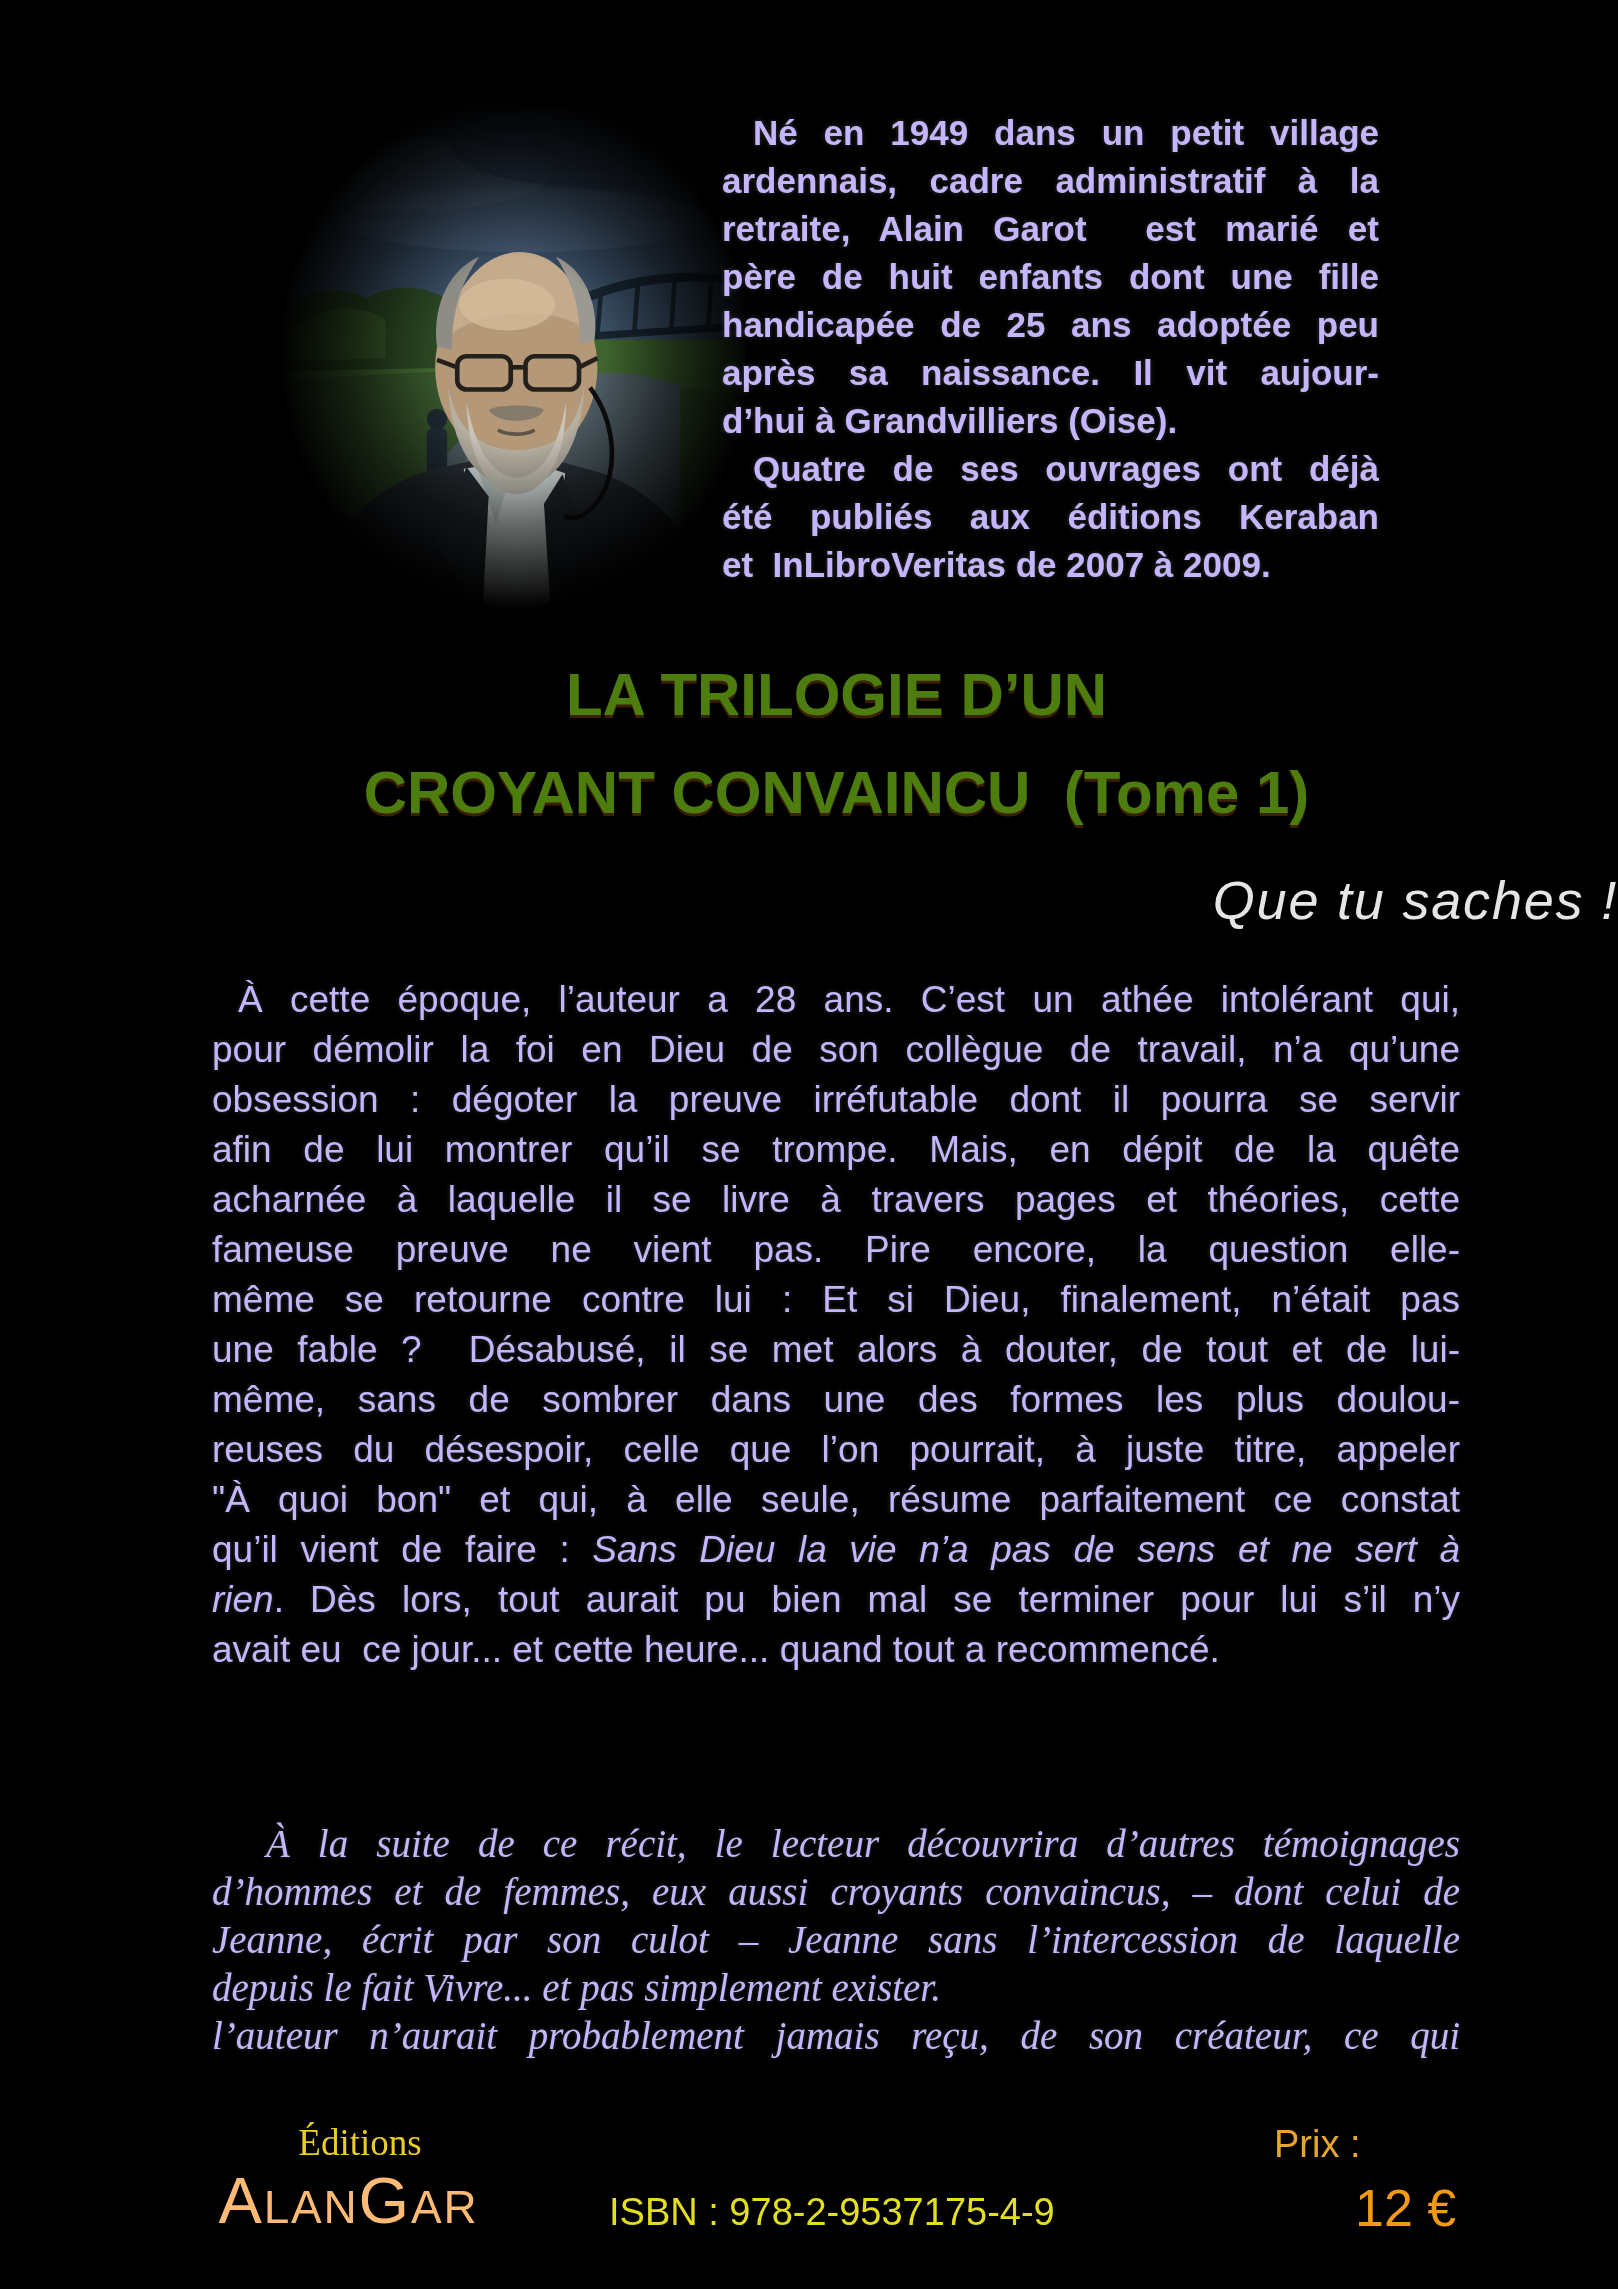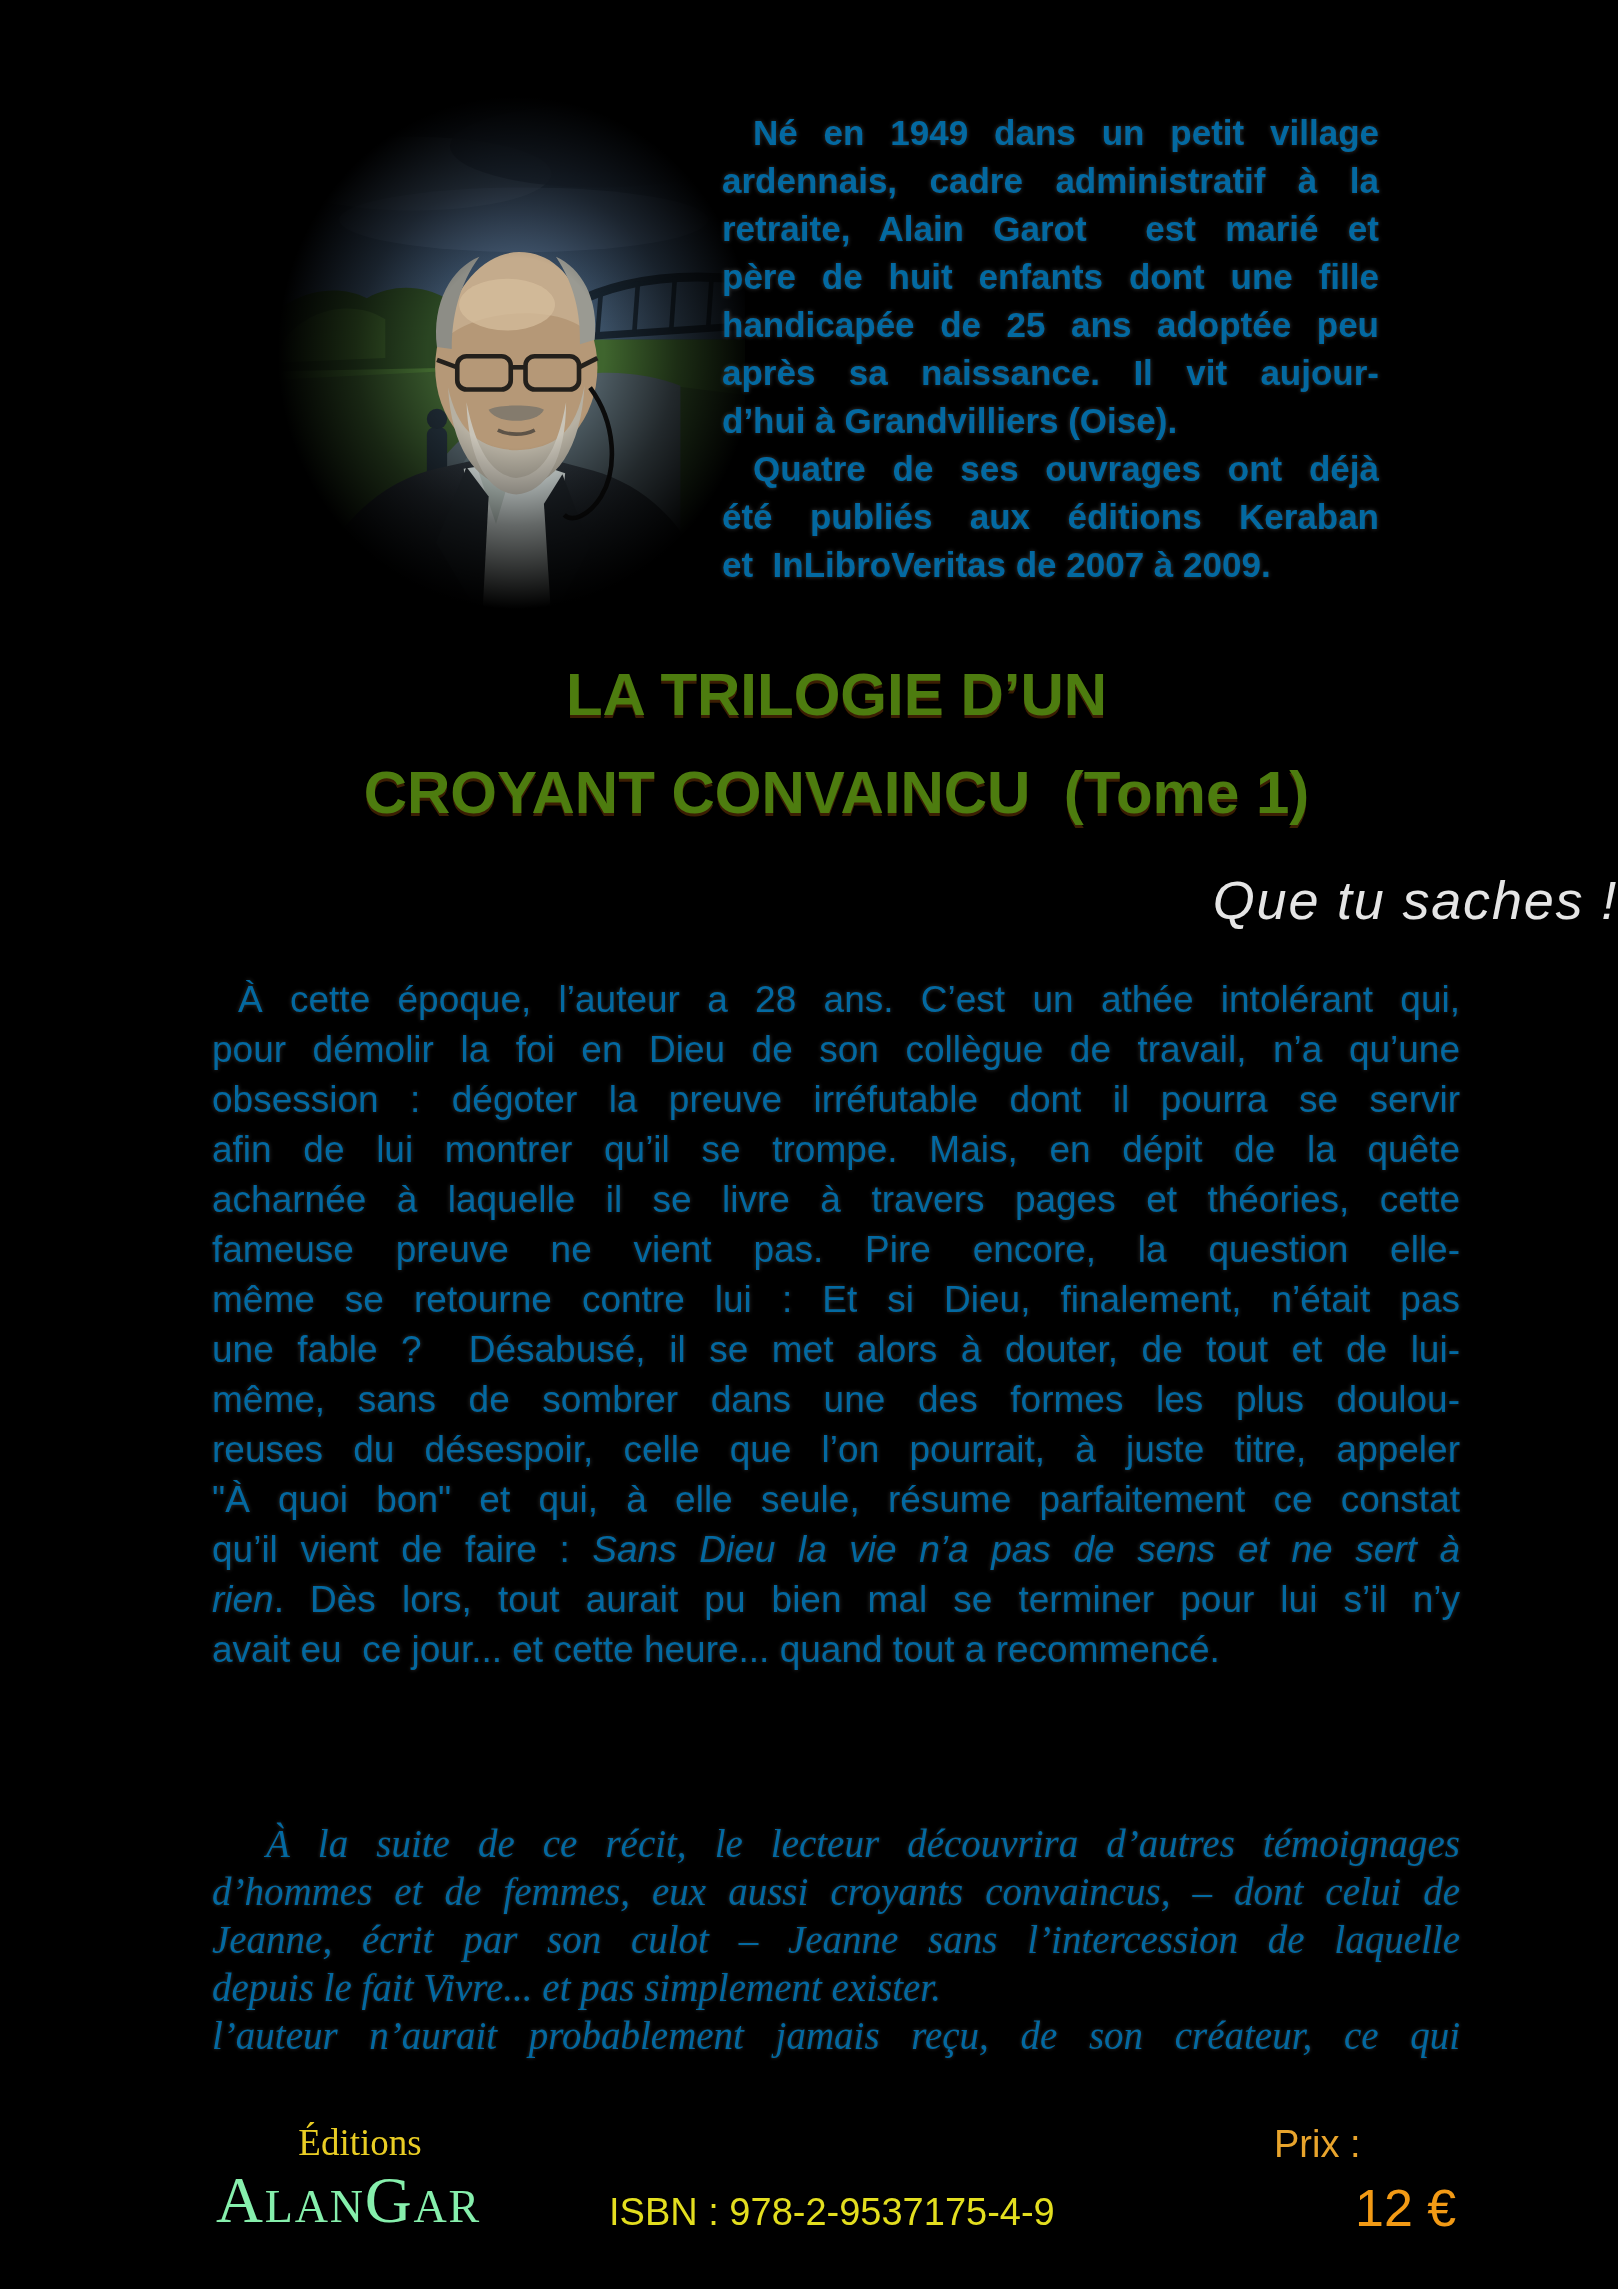--- a/index.html
+++ b/index.html
@@ -6,21 +6,21 @@
   #stage{position:relative;width:1619px;height:2290px;background:#000;overflow:hidden;
          font-family:"Liberation Sans",sans-serif;}
 
   
   #photo{position:absolute;left:247px;top:63px;width:498px;height:557px;}
   #photo svg{display:block;width:100%;height:100%;}
   #photo .vignette{position:absolute;inset:0;
     background:radial-gradient(ellipse 52% 50% at 54% 52%, rgba(0,0,0,0) 34%, rgba(0,0,0,.55) 62%, #000 92%);}
 
   
-  .block{position:absolute;color:#0369a1;}
+  .block{position:absolute;color:#c4b5fd;}
   .ln{white-space:normal;}
   .just{text-align:justify;text-align-last:justify;}
   .ln i{font-style:italic;}
 
   #bio{left:722px;top:109px;width:657px;font-weight:bold;font-size:35px;line-height:48px;
        text-shadow:0 0 4.6px rgba(255,255,255,.22);}
   #bio .ind{text-indent:31px;}
 
   #title{left:55px;top:646px;width:1563px;text-align:center;font-weight:bold;font-size:60px;
          line-height:98px;color:#4d7c0f;text-shadow:0 2.8px 0 rgba(110,55,5,.55);}
@@ -33,22 +33,22 @@
 
   #testimonial{left:212px;top:1820px;width:1248px;font-family:"Liberation Serif",serif;
                font-style:italic;font-size:39px;line-height:48px;
                text-shadow:0 0 3.7px rgba(255,255,255,.2);}
   #testimonial .ind{text-indent:54px;}
 
   
   #editions{left:226px;top:2121px;width:268px;text-align:center;
             font-family:"Liberation Serif",serif;font-size:37px;color:#e9cd24;}
   #alangar{left:196px;top:2163px;width:305px;text-align:center;
-           font-family:Liberation Serif, serif;font-variant:small-caps;
-           font-size:65px;color:#86efac;letter-spacing:1.8px;}
+           font-family:Liberation Sans, sans-serif;font-variant:small-caps;
+           font-size:65px;color:#fdba74;letter-spacing:1.8px;}
   #isbn{left:609px;top:2191px;width:535px;font-size:38px;color:#e3de1f;}
   #prix-label{left:1274px;top:2123px;width:166px;font-size:38px;color:#e8a42c;}
   #price{left:1355px;top:2178px;width:203px;font-size:52px;color:#f29a15;}
 </style>
 </head>
 <body>
 
 <div id="stage">
 
   <div id="photo">

